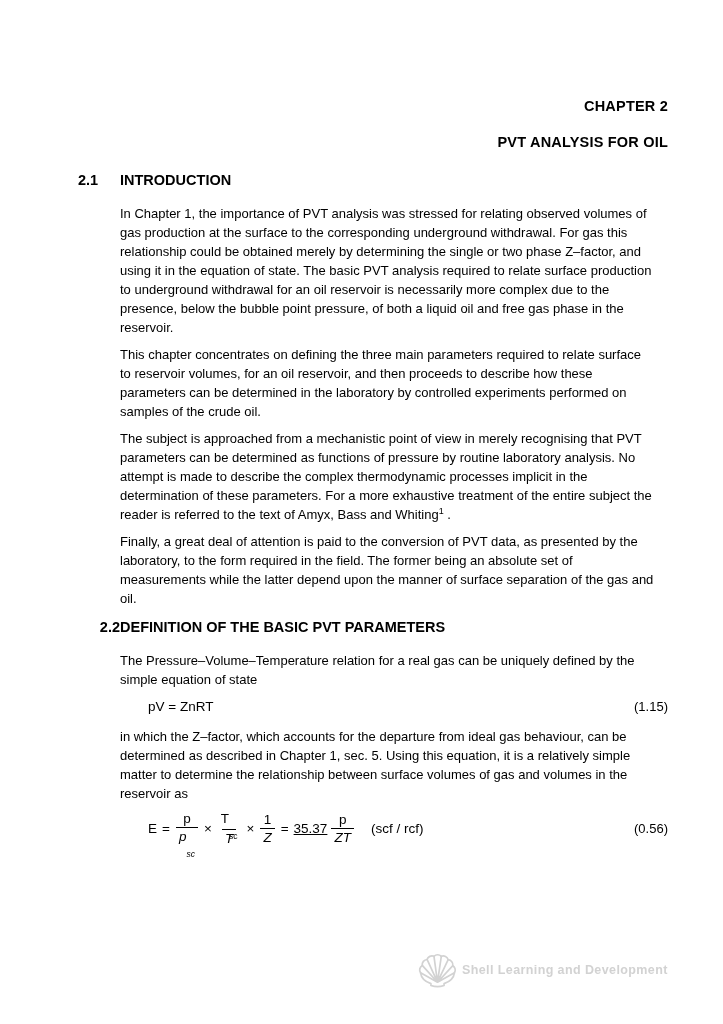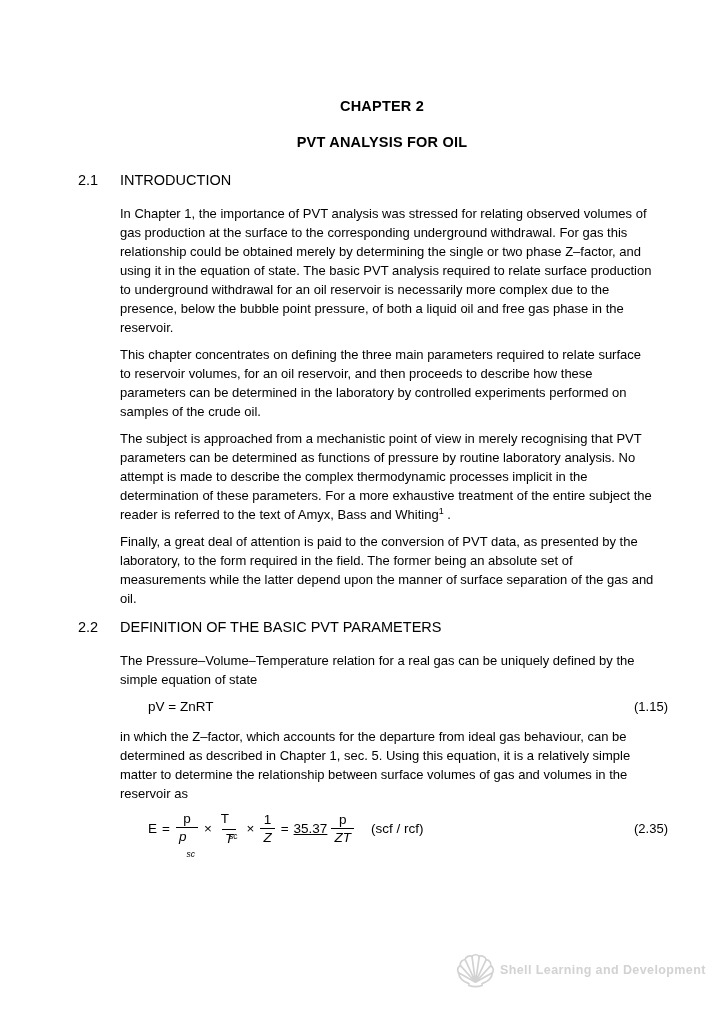--- a/index.html
+++ b/index.html
@@ -13,38 +13,38 @@
     overflow: hidden;
   }
   .page {
     position: absolute; inset: 0;
     padding: 99px 55px 0 78px; 
   }
   
   .doc-head {
     width: 590px;
     padding-left: 18px;
-    text-align: center;
+    text-align: right;
     font-weight: bold;
     font-size: 14.5px;
     line-height: 15px;
     letter-spacing: 0.2px;
   }
   .doc-chapter { margin-bottom: 21px; }
   .doc-title   { margin-bottom: 5px; }
   
   .section-heading {
     display: flex;
-    font-weight: normal;
+    font-weight: bold;
     font-size: 14.5px;
     line-height: 15px;
     margin: 0 0 16px 0;
   }
   .section-heading.first  { margin-top: 23px; }
-  .section-heading.second { margin-top: 12px; }
+  .section-heading.second { margin-top: 12px; text-align: right; }
   .sec-num { width: 42px; flex: 0 0 42px; }
   
   .section-body { margin-left: 42px; } 
   .para {
     width: 535px;
     font-size: 13px;
     line-height: 19px;
     margin: 0 0 8px 0;
   }
   .para sup {
@@ -76,21 +76,21 @@
     margin: 0 1px;
   }
   .frac .num { padding: 0 3px 1px 3px; line-height: 15px; }
   .frac .den { border-top: 1px solid #000; padding: 1px 3px 0 3px; line-height: 15px; font-style: italic; }
   .sub { font-size: 8.5px; position: relative; top: 16px; }
   .coef { padding-right: 3px; text-decoration: underline; }
   .units { padding-left: 16px; }
   
   .footer {
     position: absolute;
-    left: 452px; top: 950px;
+    left: 414px; top: 950px;
     display: flex;
     align-items: center;
   }
   .pecten { width: 47px; height: 40px; flex: 0 0 47px; }
   .footer-text {
     margin-left: 1px;
     font-size: 12.5px;
     font-weight: bold;
     letter-spacing: 0.4px;
     color: #d2d2d2;
@@ -152,21 +152,21 @@
           <span class="den">Z</span>
         </span>
         <span class="op">=</span>
         <span class="coef">35.37</span>
         <span class="frac">
           <span class="num">p</span>
           <span class="den">ZT</span>
         </span>
         <span class="units">(scf / rcf)</span>
       </span>
-      <span class="eq-num">(2.35)</span>
+      <span class="eq-num">(0.56)</span>
     </div>
 
   </div>
 </div>
 
 <div class="footer">
   <svg class="pecten" viewBox="0 0 100 84" fill="none" xmlns="http://www.w3.org/2000/svg">
     <g stroke="#d2d2d2" stroke-width="3.6" stroke-linecap="round" stroke-linejoin="round" fill="#ffffff">
       <path d="M14 48
                A11 11 0 0 1 17.6 32.2

